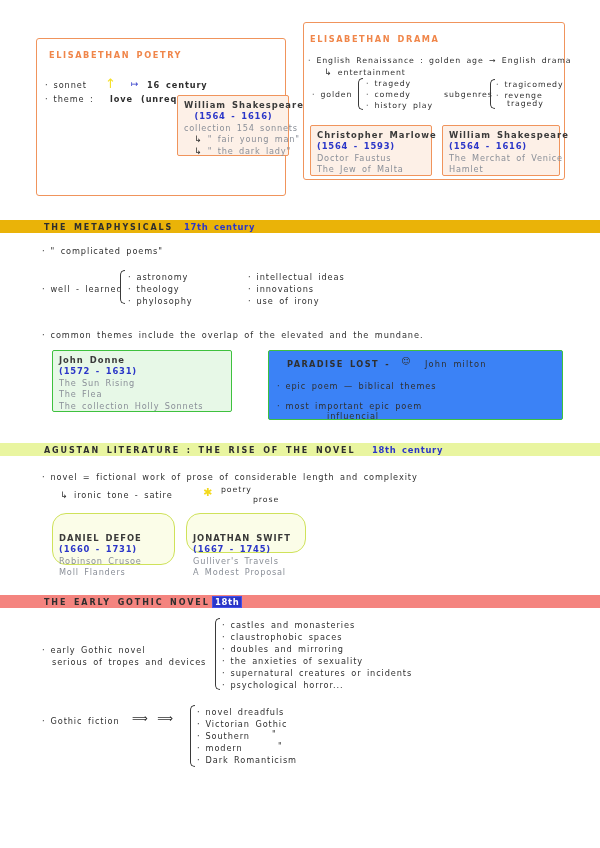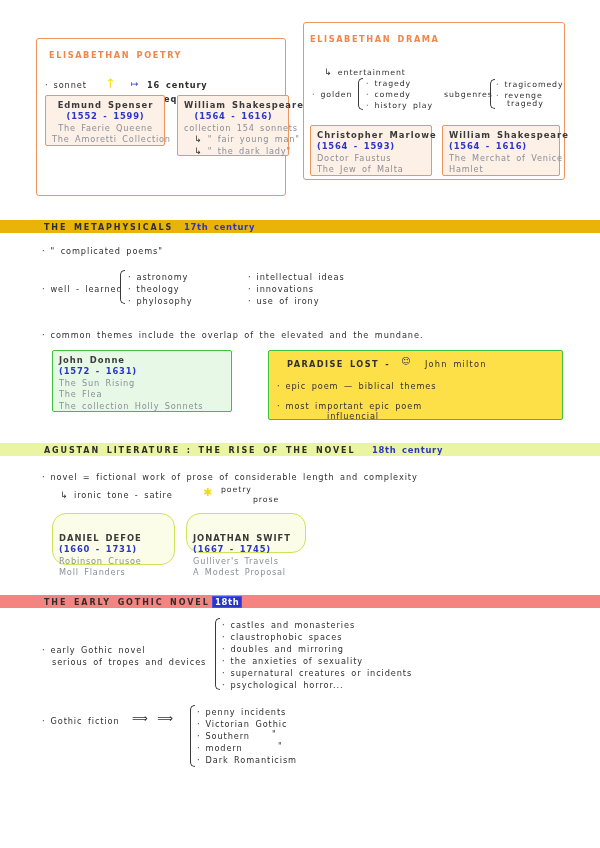--- a/index.html
+++ b/index.html
@@ -129,21 +129,21 @@
   }
 
   .greenbox {
     position: absolute;
     border: 1.6px solid #3ec13e;
     border-radius: 2px;
     background: #e7f8e7;
     box-sizing: border-box;
     padding: 4px 6px;
   }
-  .greenbox.pale { background: #fde047; }
+  .greenbox.pale { background: #3b82f6; }
 
   .yellowbox {
     position: absolute;
     border: 1.6px solid #cfe25a;
     border-radius: 14px;
     background: #fbfde8;
     box-sizing: border-box;
     padding: 19px 6px;
   }
 
@@ -207,46 +207,41 @@
   <div class="arrow-hook blue" style="left:94px; top:40px;">↦</div>
 
   <div class="line hw ink-blue" style="left:110px; top:41px; font-weight:700;">16 century</div>
 
   <div class="line hw bullet" style="left:8px; top:55px;">theme :</div>
 
   <div class="line hw ink-red" style="left:73px; top:55px; font-weight:700;">love</div>
 
   <div class="line hw ink-red" style="left:104px; top:55px; font-weight:700;">(unrequired)</div>
 
-  <div class="subbox" style="left:8px; top:56px; width:120px; height:51px; top:56px;">
-    <div class="name hw">Edmund  Spenser</div>
-    <div class="dates hw">(1552 - 1599)</div>
-    <div class="work hw">The  Faerie  Queene</div>
-    <div class="work hw">The  Amoretti  Collection</div>
-  </div>
 
   <div class="subbox" style="left:140px; top:56px; width:112px; height:61px;">
     <div class="name hw">William  Shakespeare</div>
     <div class="dates hw">(1564 - 1616)</div>
     <div class="work hw">collection  154 sonnets</div>
     <div class="work hw sub">
       <span class="arrow-hook" style="position:static;">↳</span>
       <span>" fair   young man"</span>
     </div>
     <div class="work hw sub">
       <span class="arrow-hook" style="position:static;">↳</span>
       <span>" the dark lady"</span>
     </div>
   </div>
 </div>
 
 <div class="panel" style="left:303px; top:22px; width:262px; height:158px;">
 
   <div class="panel-title hw" style="left:6px; top:11px;">ELISABETHAN    DRAMA</div>
 
+  <div class="line hw bullet small" style="left:4px; top:33px;">English  Renaissance :  golden age → English drama</div>
 
   <div class="line hw small" style="left:20px; top:44px;">
     <span class="arrow-hook" style="position:static;">↳</span>
     <span>entertainment</span>
   </div>
 
   <div class="line hw bullet small" style="left:8px; top:67px;">golden</div>
   <div class="brace" style="left:54px; top:55px; height:32px;"></div>
   <div class="line hw small bullet" style="left:62px; top:56px;">tragedy</div>
   <div class="line hw small bullet" style="left:62px; top:67px;">comedy</div>
@@ -361,19 +356,19 @@
 <div class="line hw bullet" style="left:222px; top:656px;">the  anxieties  of  sexuality</div>
 <div class="line hw bullet" style="left:222px; top:668px;">supernatural  creatures  or incidents</div>
 <div class="line hw bullet" style="left:222px; top:680px;">psychological  horror...</div>
 
 <div class="line hw bullet" style="left:42px; top:716px;">Gothic   fiction</div>
 
 <div class="dbl-arrow hw" style="left:132px; top:712px;">⟹ ⟹</div>
 
 <div class="brace" style="left:190px; top:705px; height:62px;"></div>
 
-<div class="line hw bullet" style="left:197px; top:707px;">penny  incidents</div>
+<div class="line hw bullet" style="left:197px; top:707px;">novel  dreadfuls</div>
 <div class="line hw bullet" style="left:197px; top:719px;">Victorian  Gothic</div>
 <div class="line hw bullet" style="left:197px; top:731px;">Southern</div>
 <span class="ditto hw" style="position:absolute; left:272px; top:730px;">"</span>
 <div class="line hw bullet" style="left:197px; top:743px;">modern</div>
 <span class="ditto hw" style="position:absolute; left:278px; top:742px;">"</span>
 <div class="line hw bullet" style="left:197px; top:755px;">Dark  Romanticism</div>
 
 </body></html>

